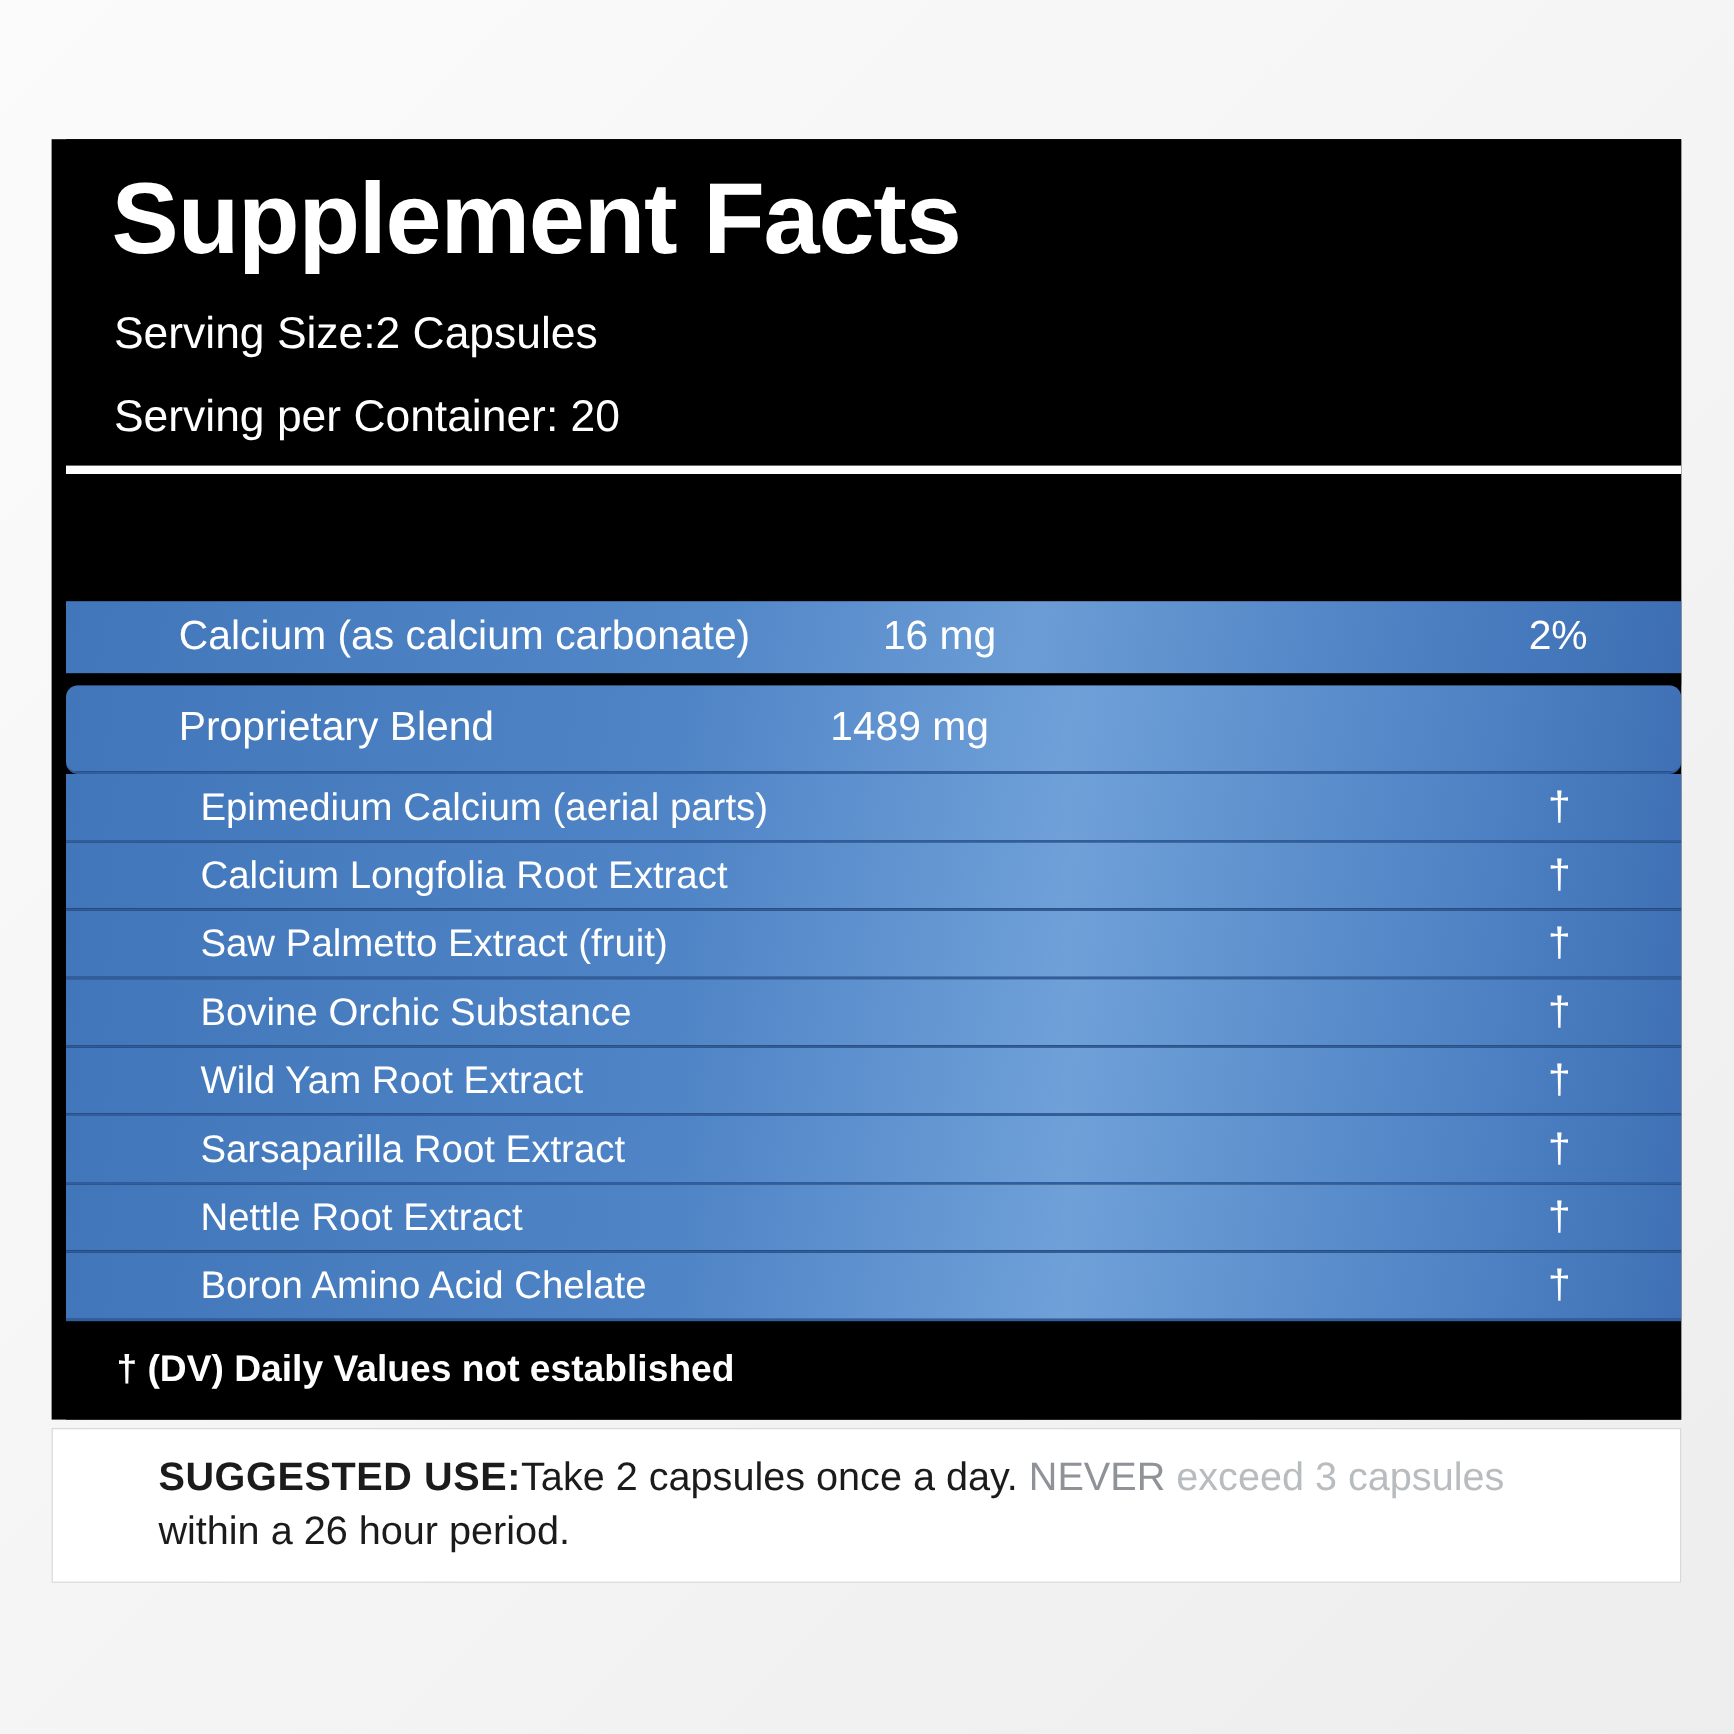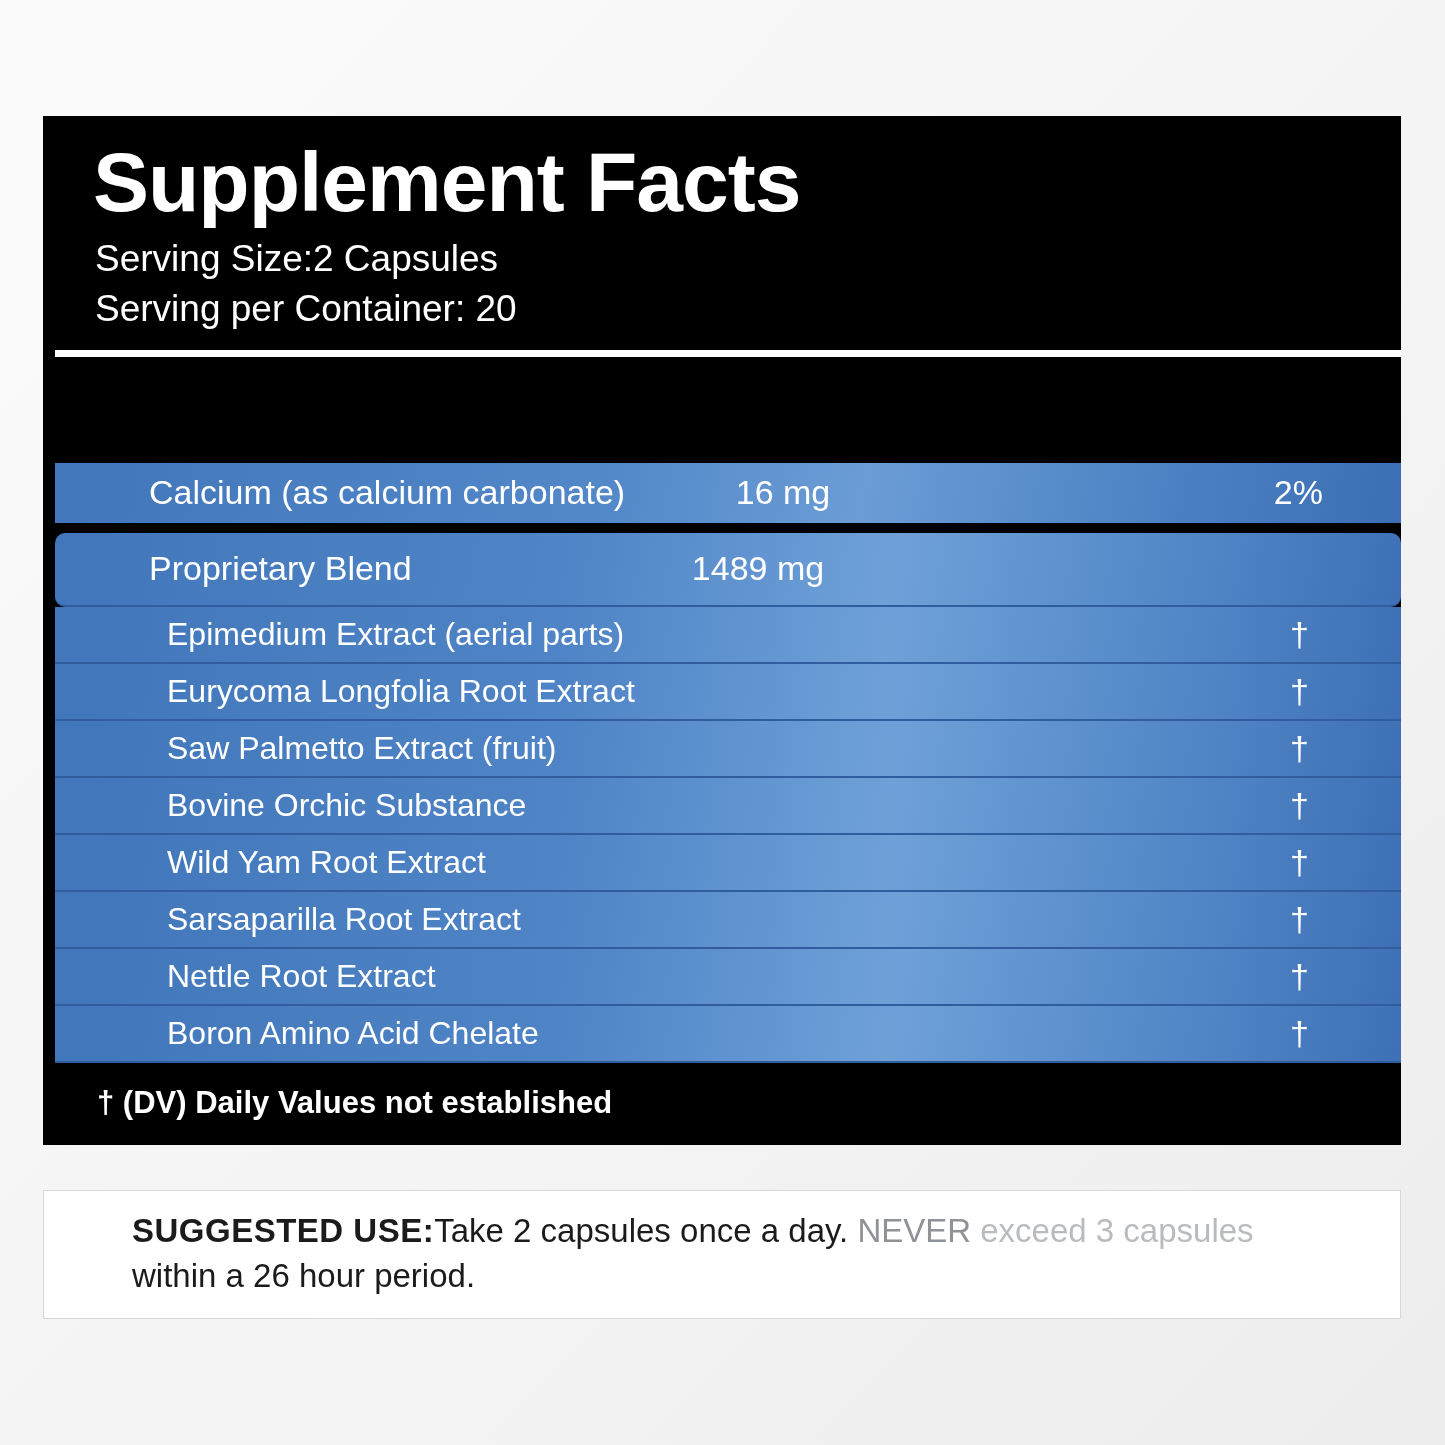--- a/index.html
+++ b/index.html
@@ -44,20 +44,21 @@
     line-height: 1.0;
     letter-spacing: -1px;
     padding: 6px 0 10px 38px;
   }
   .serving-line {
     color: #fff;
     font-size: 37px;
     line-height: 1.35;
     padding-left: 40px;
     font-weight: 400;
+    margin-top: 19px;
   }
 
   .thick-rule {
     height: 7px;
     background: #fff;
     margin-top: 16px;
   }
 
   
   .blank-band {
@@ -193,26 +194,26 @@
       </div>
 
       <div class="sep-black"></div>
 
       <div class="row blue blend">
         <span class="cell-name">Proprietary Blend</span>
         <span class="cell-amount">1489 mg</span>
       </div>
 
       <div class="row blue ingredient">
-        <span class="cell-name">Epimedium Extract (aerial parts)</span>
-        <span class="cell-dagger">†</span>
-      </div>
-
-      <div class="row blue ingredient">
-        <span class="cell-name">Eurycoma Longfolia Root Extract</span>
+        <span class="cell-name">Epimedium Calcium (aerial parts)</span>
+        <span class="cell-dagger">†</span>
+      </div>
+
+      <div class="row blue ingredient">
+        <span class="cell-name">Calcium Longfolia Root Extract</span>
         <span class="cell-dagger">†</span>
       </div>
 
       <div class="row blue ingredient">
         <span class="cell-name">Saw Palmetto Extract (fruit)</span>
         <span class="cell-dagger">†</span>
       </div>
 
       <div class="row blue ingredient">
         <span class="cell-name">Bovine Orchic Substance</span>

